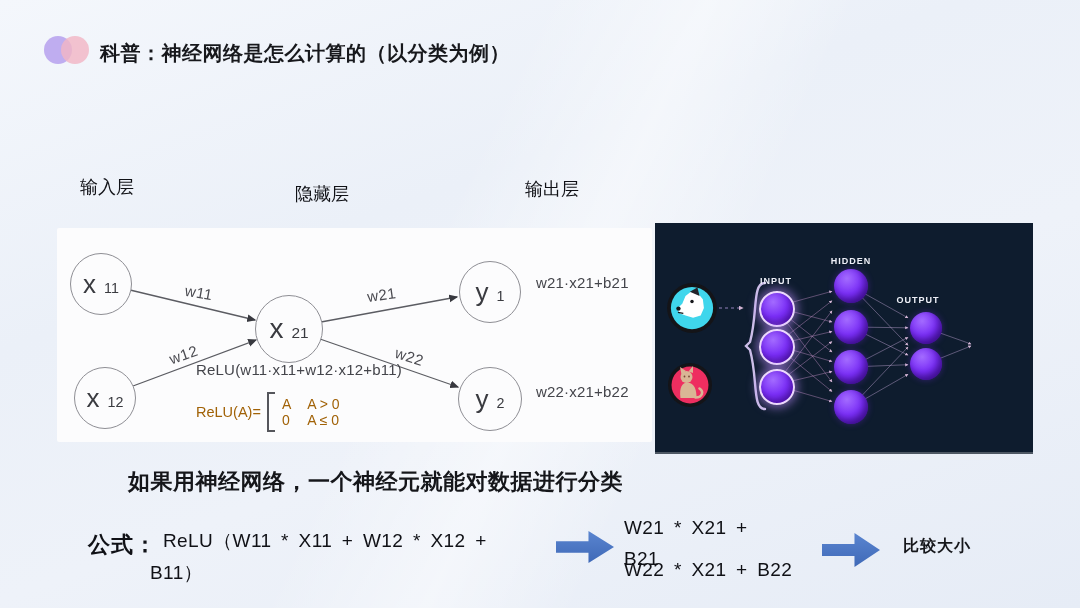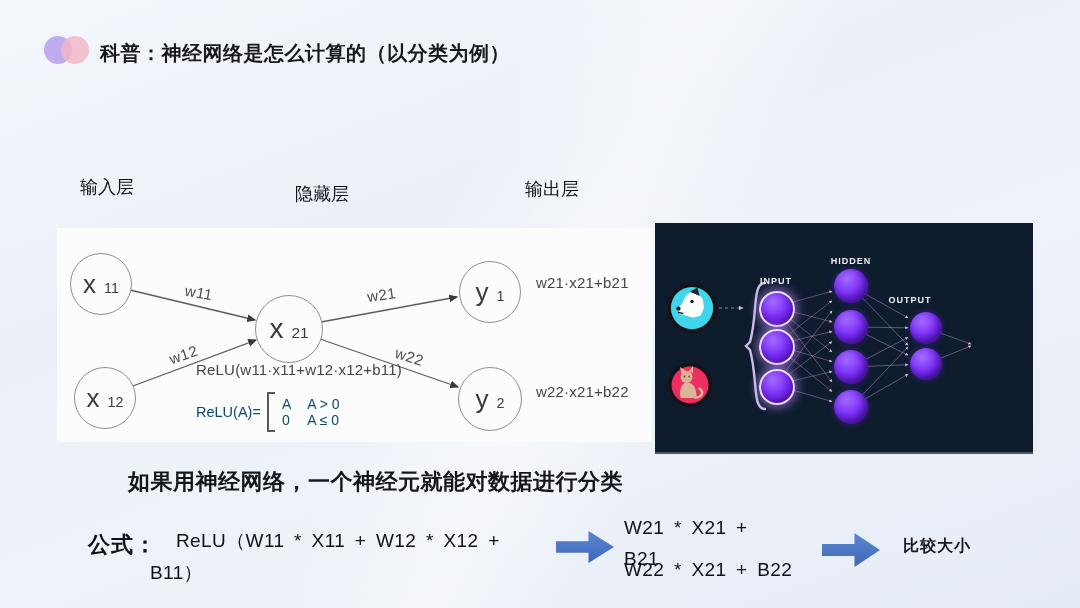--- a/index.html
+++ b/index.html
@@ -28,21 +28,21 @@
   .wpanel{left:57px;top:228px;width:595px;height:214px;background:#fcfcfd;border-radius:2px;}
   .wpanel svg{position:absolute;left:0;top:0;z-index:1;}
   .node-circle{
     position:absolute;z-index:2;border:1.5px solid #8e8e94;border-radius:50%;
     background:#fcfcfd;display:flex;align-items:center;justify-content:center;
     font-size:26px;color:#3a3b40;
   }
   .nsub{font-size:.55em;margin-top:.55em;margin-left:8px;}
   .wlabel{position:absolute;z-index:3;font-size:15px;color:#4c4c52;letter-spacing:.5px;}
   .formula-sm{position:absolute;z-index:3;font-size:15px;color:#44454b;letter-spacing:.2px;white-space:nowrap;}
-  .relu-def{position:absolute;z-index:3;left:139px;top:164px;display:flex;align-items:center;color:#0c4a6e;}
+  .relu-def{position:absolute;z-index:3;left:139px;top:164px;display:flex;align-items:center;color:#a16207;}
   .relu-lhs{font-size:14.5px;margin-right:6px;}
   .bracket{width:6px;height:36px;border-left:2px solid #55565c;border-top:2px solid #55565c;border-bottom:2px solid #55565c;margin-right:7px;}
   .relu-rows{display:grid;grid-template-columns:auto auto;column-gap:16px;row-gap:1px;font-size:14px;line-height:15px;}
 
   
   .dpanel{left:655px;top:223px;width:378px;height:229px;background:#0e1c2e;border-bottom:2px solid #4e5864;overflow:hidden;}
   .dpanel svg.net{position:absolute;left:0;top:0;z-index:1;}
   .nn-node{position:absolute;z-index:2;border-radius:50%;
     background:radial-gradient(circle at 38% 28%,#a36bff 0%,#7b2ff7 48%,#5a14c9 100%);
     box-shadow:inset -3px -4px 7px rgba(30,0,80,.55),0 0 6px rgba(123,47,247,.35);}
@@ -188,39 +188,39 @@
       <path d="M22.5 10.5 L27 5 L27 12 Z" fill="#d9b695"></path>
       <circle cx="20.5" cy="16" r="6" fill="#d9b695"></circle>
       <path d="M14.5 37 C13 27 16 21.5 21.5 21.5 C28.5 22.5 30.5 28 30.5 37 Z" fill="#d9b695"></path>
       <path d="M29.5 36.5 C36.5 36.5 38 30.5 33.5 27.5" stroke="#d9b695" stroke-width="2.6" fill="none" stroke-linecap="round"></path>
       <circle cx="18.5" cy="15.5" r="0.9" fill="#7a4a36"></circle>
       <circle cx="23" cy="15.5" r="0.9" fill="#7a4a36"></circle>
     </svg>
 
     <div class="nn-col-label" style="left:121px;top:53px;">INPUT</div>
     <div class="nn-col-label" style="left:196px;top:33px;">HIDDEN</div>
-    <div class="nn-col-label" style="left:255px;top:72px;">OUTPUT</div>
+    <div class="nn-col-label" style="left:263px;top:72px;">OUTPUT</div>
 
     <div class="nn-node input" style="left:104px;top:68px;width:32px;height:32px;"></div>
     <div class="nn-node input" style="left:104px;top:106px;width:32px;height:32px;"></div>
     <div class="nn-node input" style="left:104px;top:146px;width:32px;height:32px;"></div>
 
     <div class="nn-node" style="left:179px;top:46px;width:34px;height:34px;"></div>
     <div class="nn-node" style="left:179px;top:87px;width:34px;height:34px;"></div>
     <div class="nn-node" style="left:179px;top:127px;width:34px;height:34px;"></div>
     <div class="nn-node" style="left:179px;top:167px;width:34px;height:34px;"></div>
 
     <div class="nn-node" style="left:255px;top:89px;width:32px;height:32px;"></div>
     <div class="nn-node" style="left:255px;top:125px;width:32px;height:32px;"></div>
   </div>
 
   <div class="abs caption">如果用神经网络，一个神经元就能对数据进行分类</div>
 
   <div class="abs fprefix">公式：</div>
-  <div class="abs ftext" style="left:163px;top:528px;margin-left:13px;">ReLU（W11 * X11 + W12 * X12 +</div>
+  <div class="abs ftext" style="left:163px;top:528px;">ReLU（W11 * X11 + W12 * X12 +</div>
   <div class="abs ftext" style="left:150px;top:560px;">B11）</div>
 
   <div class="block-arrow" style="left:556px;top:531px;width:58px;height:32px;"></div>
 
   <div class="abs ftext" style="left:624px;top:517px;">W21 * X21 +</div>
   <div class="abs ftext" style="left:624px;top:548px;">B21</div>
   <div class="abs ftext" style="left:624px;top:559px;">W22 * X21 + B22</div>
 
   <div class="block-arrow" style="left:822px;top:533px;width:58px;height:34px;"></div>
 

